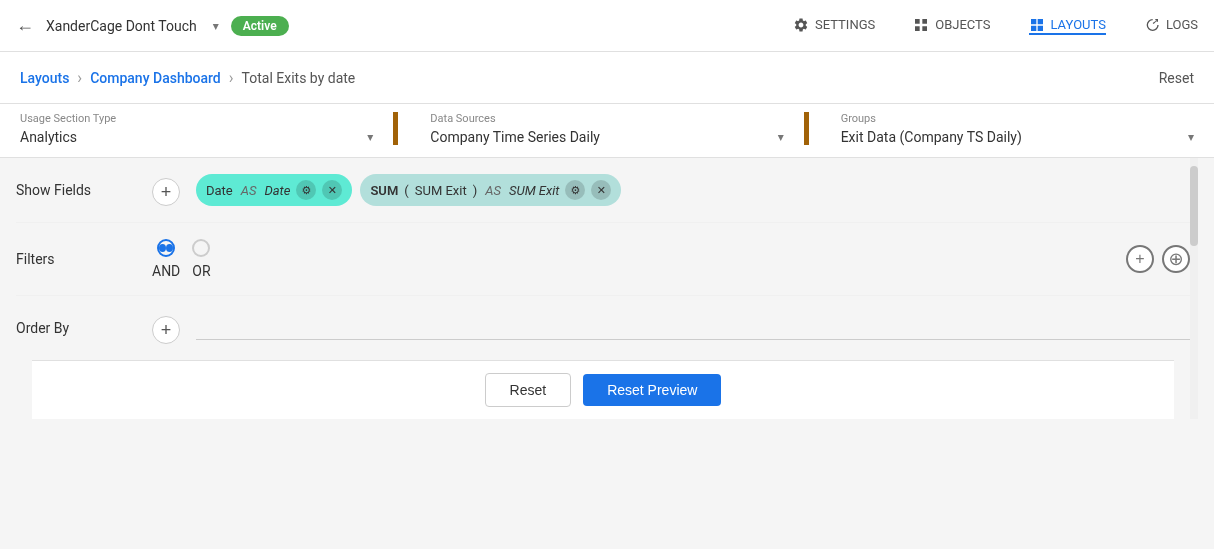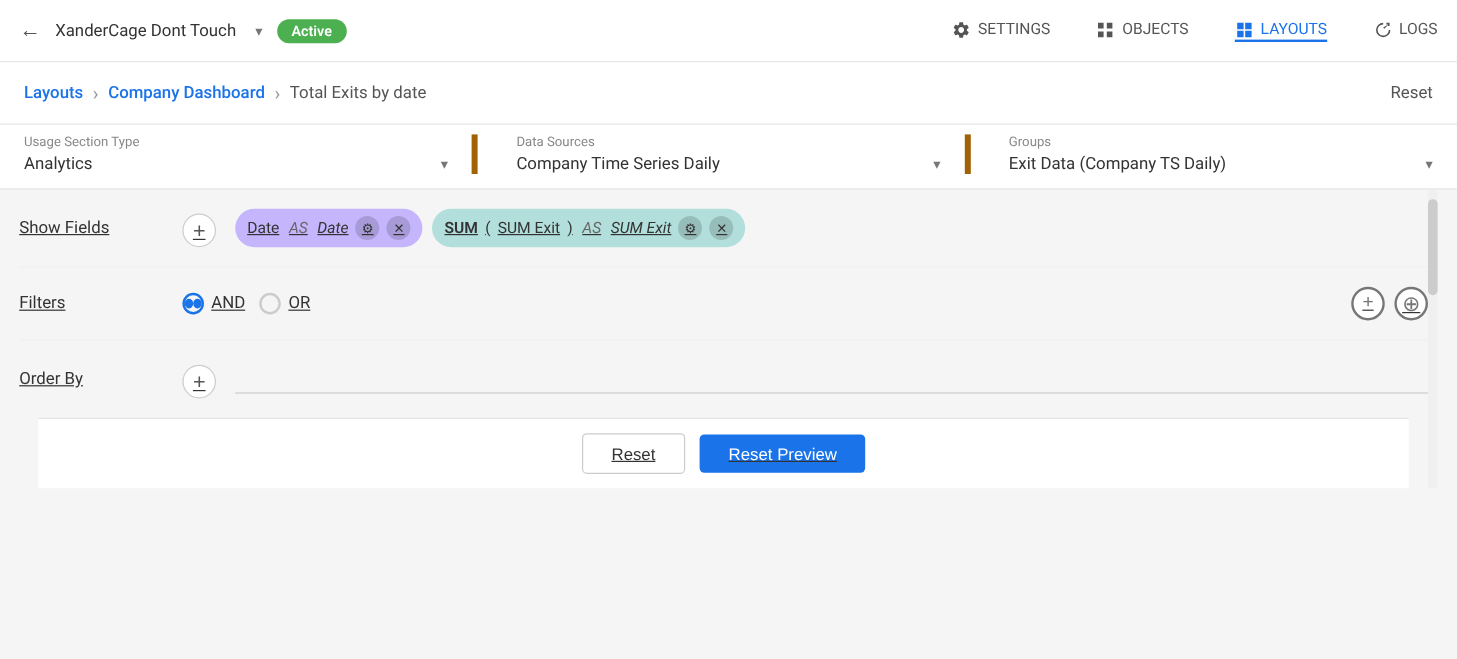--- a/index.html
+++ b/index.html
@@ -68,38 +68,38 @@
       margin-top: 4px;
     }
     .section-content { display: flex; align-items: center; flex-wrap: wrap; gap: 8px; flex: 1; }
 
     
     .field-pill {
       display: inline-flex; align-items: center; gap: 6px;
       padding: 6px 10px; border-radius: 20px;
       font-size: 13px; cursor: default;
     }
-    .field-pill.green { background: #c4b5fd; color: #333; }
+    .field-pill.green { background: #5eead4; color: #333; }
     .field-pill.teal { background: #b2dfdb; color: #333; }
     .pill-label { font-weight: 400; }
     .pill-as { color: #666; font-style: italic; margin: 0 2px; }
     .pill-alias { font-style: italic; font-weight: 400; }
     .pill-func { font-weight: 600; }
     .pill-icon {
       width: 20px; height: 20px; border-radius: 50%;
       background: rgba(0,0,0,0.15); display: flex; align-items: center; justify-content: center;
       font-size: 11px; cursor: pointer;
     }
 
     
     .filters-row { display: flex; align-items: center; padding: 16px 0; border-bottom: 1px solid #f0f0f0; gap: 16px; }
     .filters-label { font-size: 14px; color: #333; width: 120px; }
     .filters-content { display: flex; align-items: center; gap: 16px; flex: 1; }
     .radio-group { display: flex; align-items: center; gap: 12px; }
-    .radio-option { display: flex; align-items: center; gap: 6px; cursor: pointer; font-size: 14px; }
+    .radio-option { display: flex; align-items: center; gap: 6px; cursor: pointer; font-size: 14px; flex-direction: column; }
     .radio-circle {
       width: 18px; height: 18px; border-radius: 50%;
       border: 2px solid #ccc; display: flex; align-items: center; justify-content: center;
     }
     .radio-circle.selected { border-color: #1a73e8; }
     .radio-circle.selected::after { content: ''; width: 8px; height: 8px; border-radius: 50%; background: #1a73e8; }
     .filters-spacer { flex: 1; }
     .filter-add-btns { display: flex; gap: 8px; }
     .filter-add-btn {
       width: 28px; height: 28px; border-radius: 50%;
@@ -120,21 +120,21 @@
       background: #fff; margin: 0 16px 0 16px;
     }
     .reset-btn {
       padding: 8px 24px; border: 1px solid #ccc; background: #fff;
       border-radius: 4px; cursor: pointer; font-size: 14px; color: #333;
     }
     .show-preview-btn {
       padding: 8px 24px; background: #1a73e8; color: #fff;
       border: none; border-radius: 4px; cursor: pointer; font-size: 14px;
     }
-    .scroll-area { flex: 1; text-decoration: underline; }
+    .scroll-area { flex: 1; }
     .scrollbar-track {
       width: 8px; background: #f0f0f0;
       display: flex; align-items: flex-start; padding-top: 8px;
     }
     .scrollbar-thumb {
       width: 8px; height: 80px; background: #ccc; border-radius: 4px;
     }
   </style>
 </head>
 <body>

